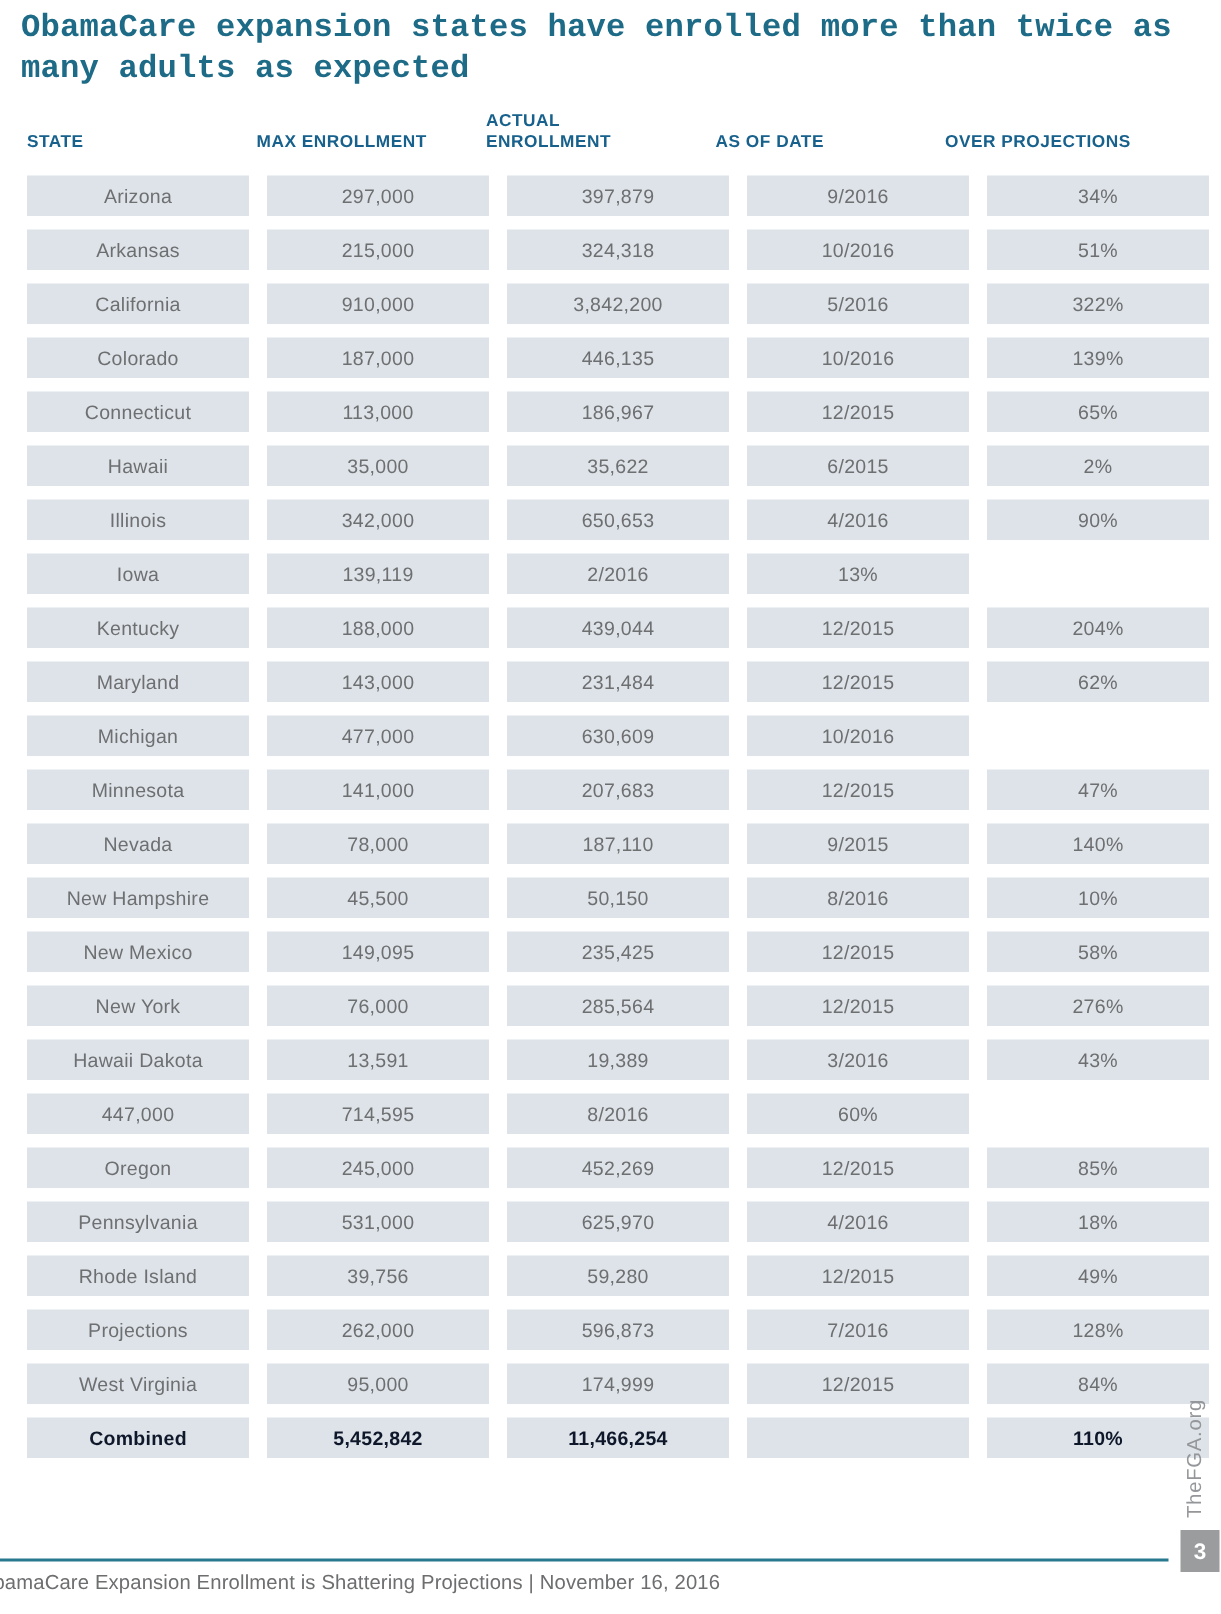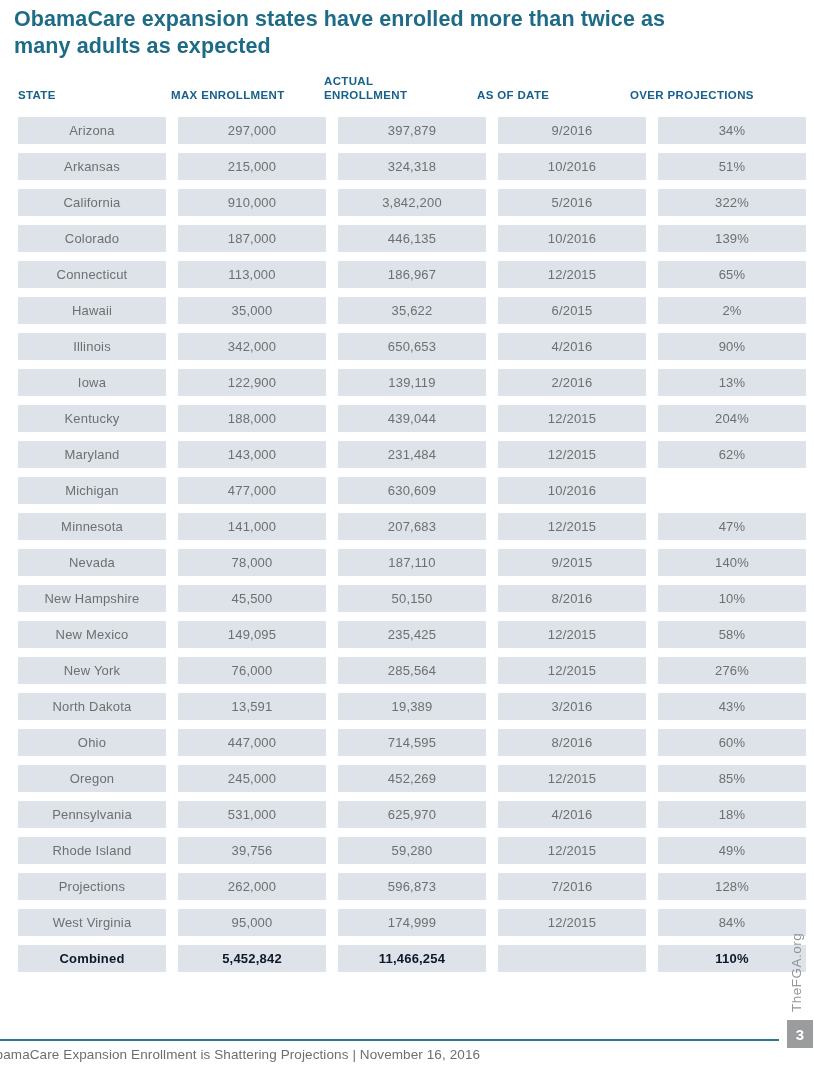--- a/index.html
+++ b/index.html
@@ -7,21 +7,21 @@
     width: 814px; height: 1076px;
     position: relative;
     overflow: hidden;
     background: #ffffff;
     font-family: "Liberation Sans", sans-serif;
   }
   .title {
     position: absolute; left: 14px; top: 6px;
     color: #1d6b86;
     font-size: 21.5px; font-weight: 600;
-    line-height: 27px; letter-spacing: 0.1px;
+    line-height: 27px; letter-spacing: 0.1px; font-family: Liberation Mono, monospace;
   }
   .table-wrap { position: absolute; left: 18px; top: 62px; width: 762px; }
   .header-row {
     display: grid; grid-template-columns: repeat(5, 148px);
     column-gap: 5px; align-items: end;
     height: 40px; margin-bottom: 15px;
   }
   .hcell {
     text-align: left;
     color: #17618c; font-weight: bold;
@@ -128,21 +128,20 @@
       </div>
       <div class="trow">
         <div class="cell">Illinois</div>
         <div class="cell">342,000</div>
         <div class="cell">650,653</div>
         <div class="cell">4/2016</div>
         <div class="cell">90%</div>
       </div>
       <div class="trow">
         <div class="cell">Iowa</div>
-        <div class="cell">122,900</div>
         <div class="cell">139,119</div>
         <div class="cell">2/2016</div>
         <div class="cell">13%</div>
       </div>
       <div class="trow">
         <div class="cell">Kentucky</div>
         <div class="cell">188,000</div>
         <div class="cell">439,044</div>
         <div class="cell">12/2015</div>
         <div class="cell">204%</div>
@@ -189,28 +188,27 @@
         <div class="cell">58%</div>
       </div>
       <div class="trow">
         <div class="cell">New York</div>
         <div class="cell">76,000</div>
         <div class="cell">285,564</div>
         <div class="cell">12/2015</div>
         <div class="cell">276%</div>
       </div>
       <div class="trow">
-        <div class="cell">North Dakota</div>
+        <div class="cell">Hawaii Dakota</div>
         <div class="cell">13,591</div>
         <div class="cell">19,389</div>
         <div class="cell">3/2016</div>
         <div class="cell">43%</div>
       </div>
       <div class="trow">
-        <div class="cell">Ohio</div>
         <div class="cell">447,000</div>
         <div class="cell">714,595</div>
         <div class="cell">8/2016</div>
         <div class="cell">60%</div>
       </div>
       <div class="trow">
         <div class="cell">Oregon</div>
         <div class="cell">245,000</div>
         <div class="cell">452,269</div>
         <div class="cell">12/2015</div>

